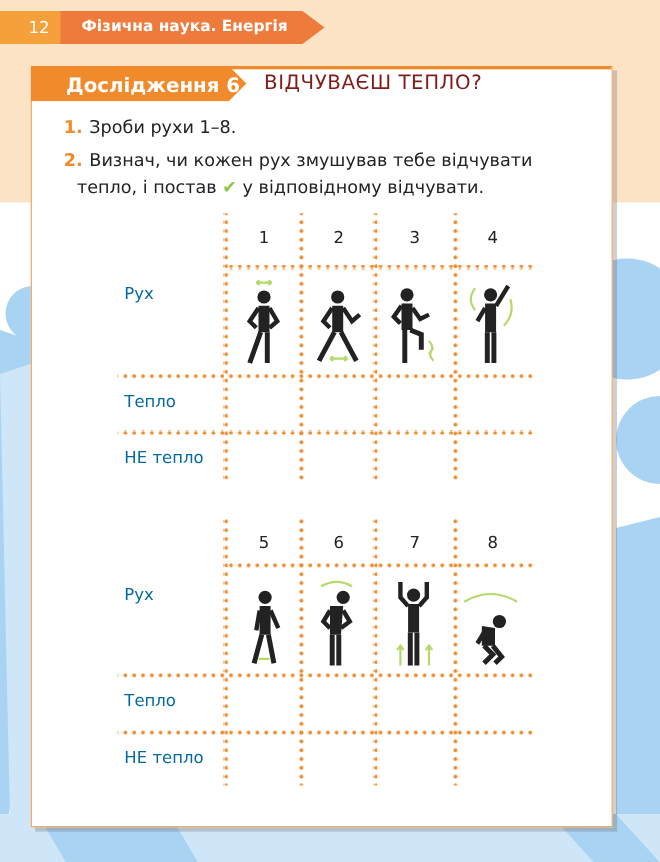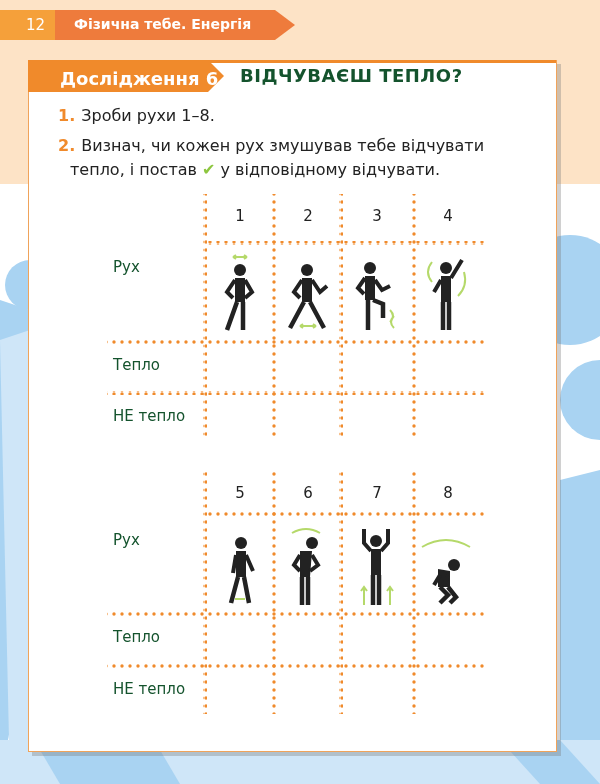--- a/index.html
+++ b/index.html
@@ -22,28 +22,28 @@
     background:#ffffff; border:1.5px solid #f0a35a;
     box-shadow: 4px 4px 0 rgba(120,120,120,0.35);
   }
   .card-head {
     position:absolute; left:28px; top:60px; width:528px; height:32px;
   }
   .card-head-label {
     position:absolute; left:60px; top:68px; color:#fff; font-weight:bold; font-size:18px;
   }
   .card-head-title {
-    position:absolute; left:240px; top:65px; color:#14532d; font-weight:bold; font-size:18px; letter-spacing:0.5px;
+    position:absolute; left:240px; top:65px; color:#7f1d1d; font-weight:normal; font-size:18px; letter-spacing:0.5px;
   }
   .instr { position:absolute; left:58px; font-size:16px; color:#222; line-height:24px; }
   .instr .n { color:#f08a2b; font-weight:bold; margin-right:6px; }
   .check { color:#8dc63f; font-weight:bold; }
   .grid-svg { position:absolute; left:0; top:0; width:600px; height:784px; }
   .col-num { position:absolute; font-size:15px; color:#222; width:40px; text-align:center; }
-  .row-label { position:absolute; font-size:15px; color:#14532d; }
+  .row-label { position:absolute; font-size:15px; color:#0369a1; }
   .fig { position:absolute; }
 </style>
 </head>
 <body>
 
 <div class="bg-peach"></div>
 
 <svg class="bg-shapes" viewBox="0 0 600 784">
   <circle cx="30" cy="285" r="25" fill="#a9d3f2"></circle>
   <polygon points="0,300 30,310 30,620 0,784" fill="#a9d3f2"></polygon>
@@ -54,21 +54,21 @@
   <polygon points="0,740 600,740 600,784 0,784" fill="#cfe6f8"></polygon>
   <polygon points="40,750 160,750 180,784 60,784" fill="#a9d3f2"></polygon>
   <polygon points="500,740 560,740 600,784 540,784" fill="#a9d3f2"></polygon>
 </svg>
 
 <svg class="header-tab" viewBox="0 0 300 30">
   <polygon points="0,0 60,0 60,30 0,30" fill="#f5a03a"></polygon>
   <polygon points="55,0 275,0 295,15 275,30 55,30" fill="#ee7b3c"></polygon>
 </svg>
 <span class="header-num">12</span>
-<span class="header-title">Фізична тебе. Енергія</span>
+<span class="header-title">Фізична наука. Енергія</span>
 
 <div class="card"></div>
 <svg class="card-head" viewBox="0 0 528 32">
   <rect x="0" y="0" width="528" height="3" fill="#f08a2b"></rect>
   <polygon points="0,0 180,0 196,16 180,32 0,32" fill="#f08a2b"></polygon>
 </svg>
 <span class="card-head-label">Дослідження 6.</span>
 <span class="card-head-title">ВІДЧУВАЄШ ТЕПЛО?</span>
 
 <div class="instr" style="top:104px;">

